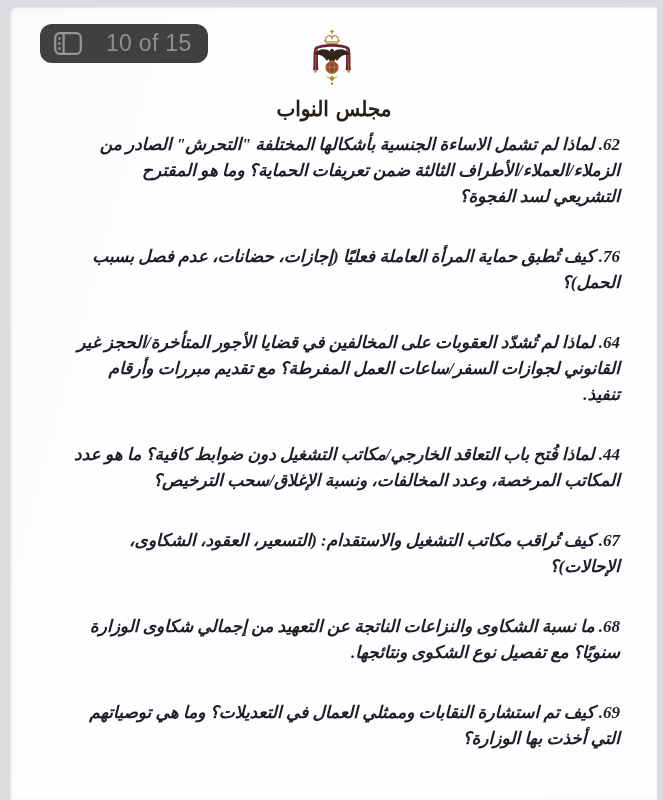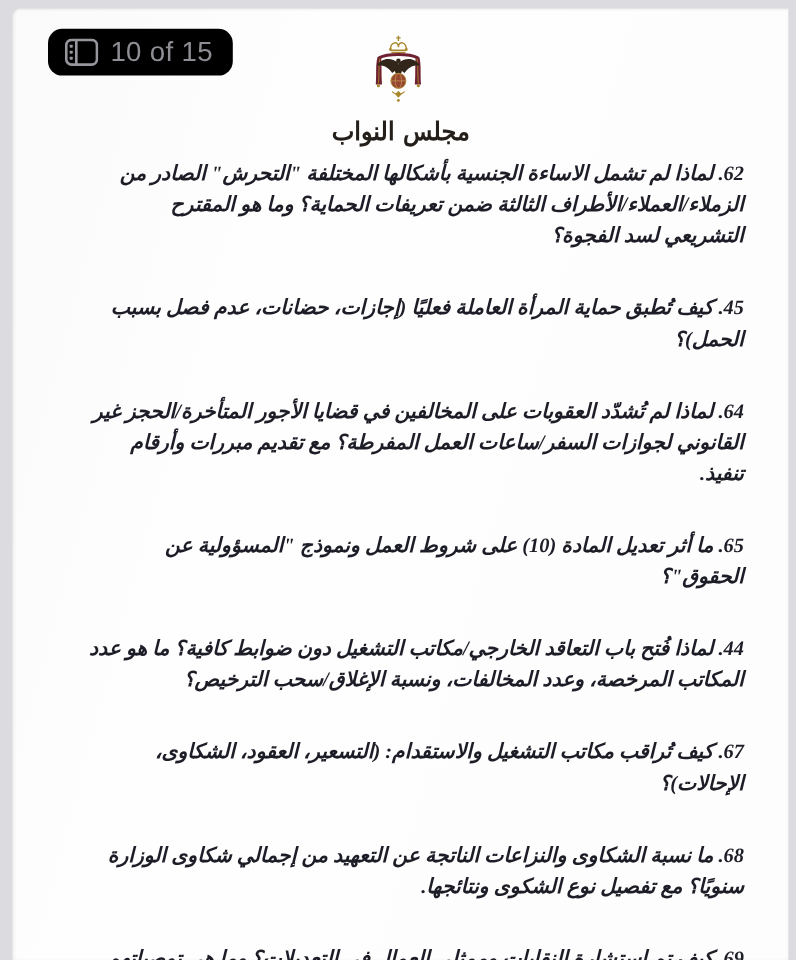--- a/index.html
+++ b/index.html
@@ -20,23 +20,23 @@
     background: linear-gradient(105deg, #fbfafa 0%, #fefefe 30%, #fdfdfd 100%);
     border-top-left-radius: 6px;
     box-shadow: inset 2px 0 3px -1px rgba(60,60,70,0.12),
                 inset 0 1px 2px rgba(60,60,70,0.08);
   }
   
   .page-indicator {
     position: absolute;
     left: 40px; top: 24px;
     height: 39px;
-    display: flex; align-items: center; gap: 10px;
+    display: flex; align-items: center; gap: 24px;
     padding: 0 16px 0 14px;
-    background: #000000;
+    background: #404040;
     border-radius: 12px;
     color: #8f8e95;
     font-size: 23px;
     font-weight: 400;
     letter-spacing: 0.3px;
     cursor: pointer;
     z-index: 5;
   }
   .page-indicator svg { display: block; }
 
@@ -133,22 +133,21 @@
         <path d="M50 67 l 3.6 4 l -3.6 4 l -3.6 -4 Z" fill="#a9882d"></path>
         <circle cx="50" cy="78" r="1.6" fill="#a9882d"></circle>
         <path d="M43 68 C 46 72, 54 72, 57 68" stroke="#a9882d" stroke-width="1.2" fill="none"></path>
       </svg>
     </span>
     <div class="calligraphy" lang="ar" dir="rtl">مجلس النواب</div>
   </div>
 
   <div class="questions" lang="ar">
     <p class="question">62. لماذا لم تشمل الاساءة الجنسية بأشكالها المختلفة "التحرش" الصادر من الزملاء/العملاء/الأطراف الثالثة ضمن تعريفات الحماية؟ وما هو المقترح التشريعي لسد الفجوة؟</p>
-    <p class="question">45. كيف تُطبق حماية المرأة العاملة فعليًا (إجازات، حضانات، عدم فصل بسبب الحمل)؟</p>
+    <p class="question">76. كيف تُطبق حماية المرأة العاملة فعليًا (إجازات، حضانات، عدم فصل بسبب الحمل)؟</p>
     <p class="question">64. لماذا لم تُشدّد العقوبات على المخالفين في قضايا الأجور المتأخرة/الحجز غير القانوني لجوازات السفر/ساعات العمل المفرطة؟ مع تقديم مبررات وأرقام تنفيذ.</p>
-    <p class="question">65. ما أثر تعديل المادة (10) على شروط العمل ونموذج "المسؤولية عن الحقوق"؟</p>
     <p class="question">44. لماذا فُتح باب التعاقد الخارجي/مكاتب التشغيل دون ضوابط كافية؟ ما هو عدد المكاتب المرخصة، وعدد المخالفات، ونسبة الإغلاق/سحب الترخيص؟</p>
     <p class="question">67. كيف تُراقب مكاتب التشغيل والاستقدام: (التسعير، العقود، الشكاوى، الإحالات)؟</p>
     <p class="question">68. ما نسبة الشكاوى والنزاعات الناتجة عن التعهيد من إجمالي شكاوى الوزارة سنويًا؟ مع تفصيل نوع الشكوى ونتائجها.</p>
     <p class="question">69. كيف تم استشارة النقابات وممثلي العمال في التعديلات؟ وما هي توصياتهم التي أخذت بها الوزارة؟</p>
   </div>
 
 </div>
 
 </body></html>

